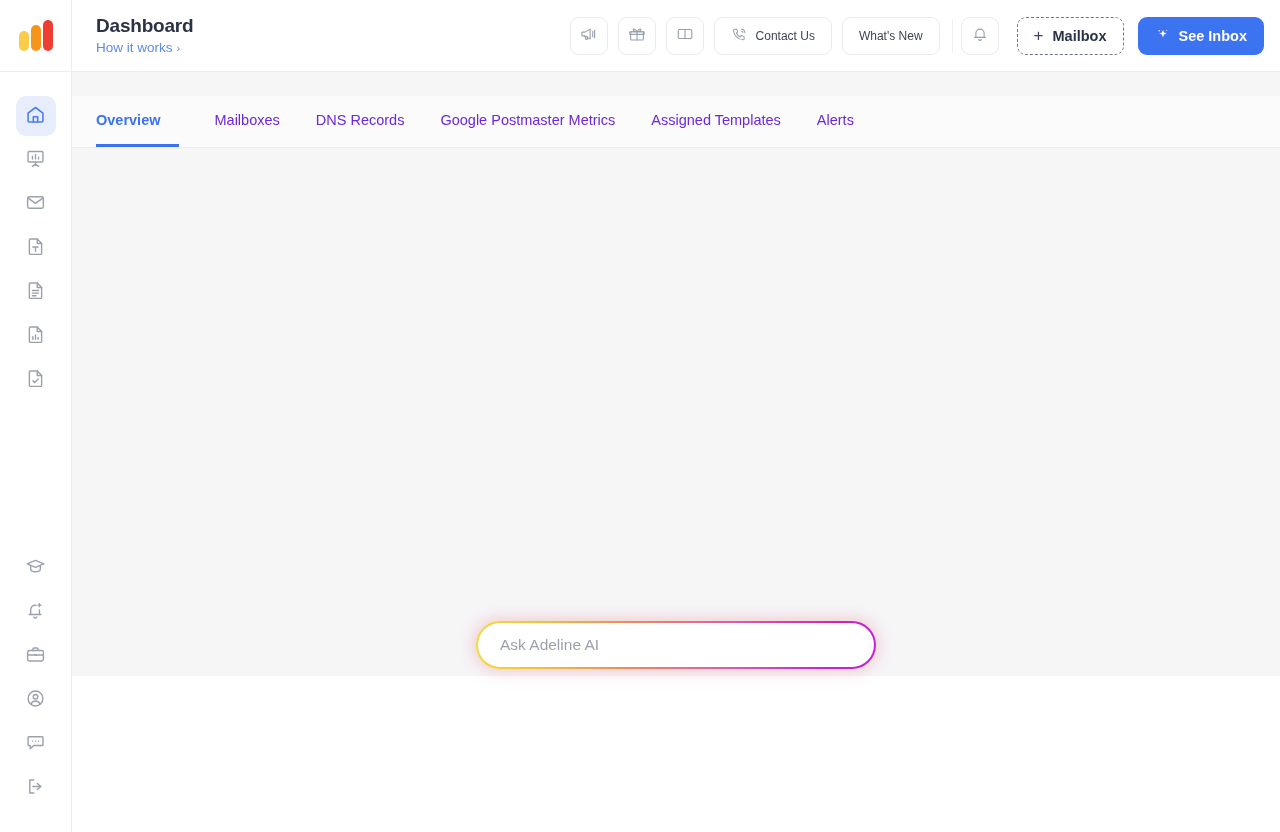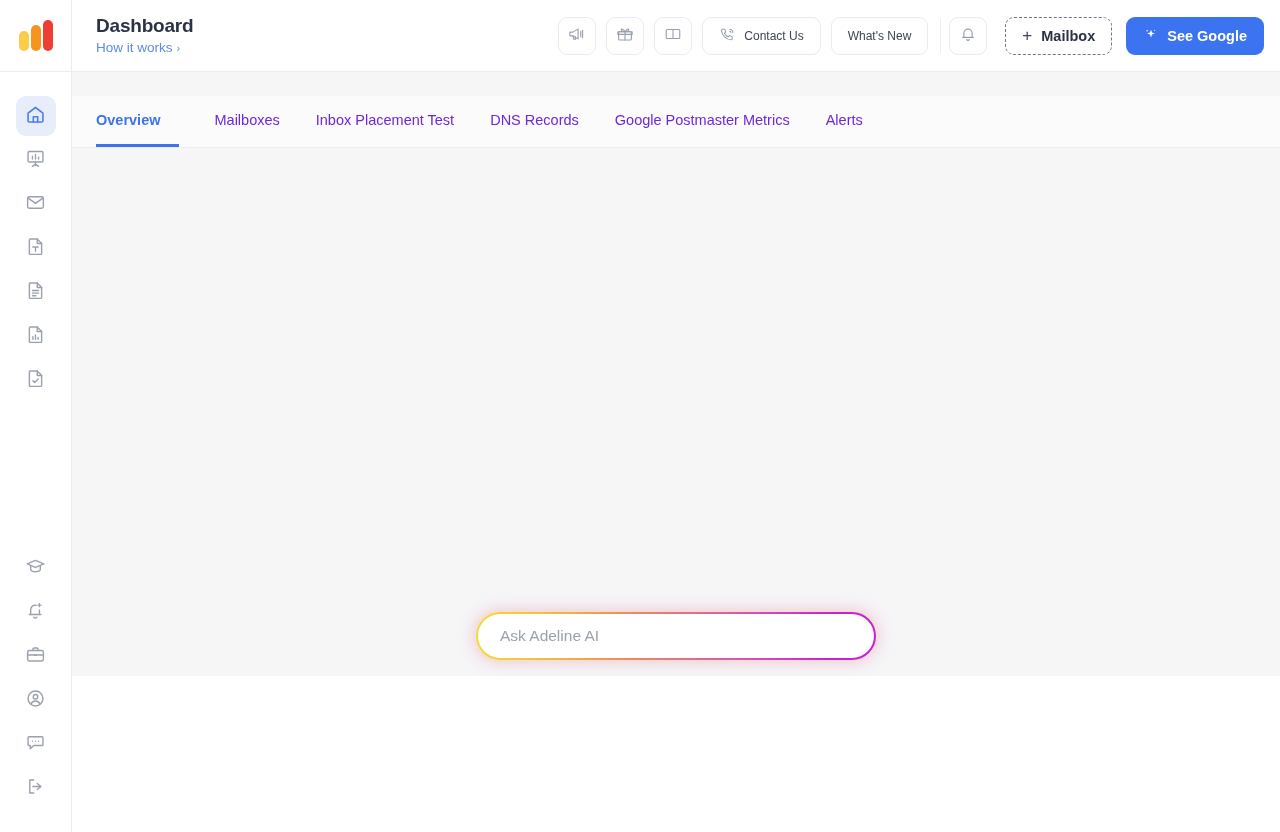--- a/index.html
+++ b/index.html
@@ -265,21 +265,21 @@
   .tab:first-child { padding-left: 0; margin-right: 18px; }
   .tab.active { color: #3B73F0; font-weight: bold; border-bottom-color: #3B73F0; }
 
   .canvas { flex: 1 1 auto; background: #F6F6F7; }
 
   
   .ask-wrap {
     position: absolute;
     left: 0;
     right: 0;
-    bottom: 16px;
+    bottom: 7px;
     display: flex;
     justify-content: center;
     pointer-events: none;
   }
   .ask-box {
     pointer-events: auto;
     width: 400px;
     height: 48px;
     border-radius: 26px;
     padding: 2px;
@@ -521,44 +521,44 @@
         </div>
 
         <div class="plans-btn">
           <span>
             <svg viewBox="0 0 24 24">
                 <path d="M12 5.5l1.6 4.2 4.2 1.6-4.2 1.6L12 17.1l-1.6-4.2-4.2-1.6 4.2-1.6z"></path>
                 <circle cx="6.2" cy="7.2" r="1.2"></circle>
                 <circle cx="17.4" cy="6.4" r="0.9"></circle>
               </svg>
           </span>
-          <span>See Google</span>
+          <span>See Inbox</span>
         </div>
 
       </div>
     </header>
 
     <div class="content">
 
 
       <div class="tabs">
         <div class="tab active">
           <span>Overview</span>
         </div>
         <div class="tab">
           <span>Mailboxes</span>
         </div>
         <div class="tab">
-          <span>Inbox Placement Test</span>
-        </div>
-        <div class="tab">
           <span>DNS Records</span>
         </div>
         <div class="tab">
           <span>Google Postmaster Metrics</span>
+        </div>
+        <div class="tab">
+          <span>Assigned Templates</span>
         </div>
         <div class="tab">
           <span>Alerts</span>
         </div>
       </div>
 
       <div class="canvas"></div>
 
       <div class="ask-wrap">
         <div class="ask-box">

